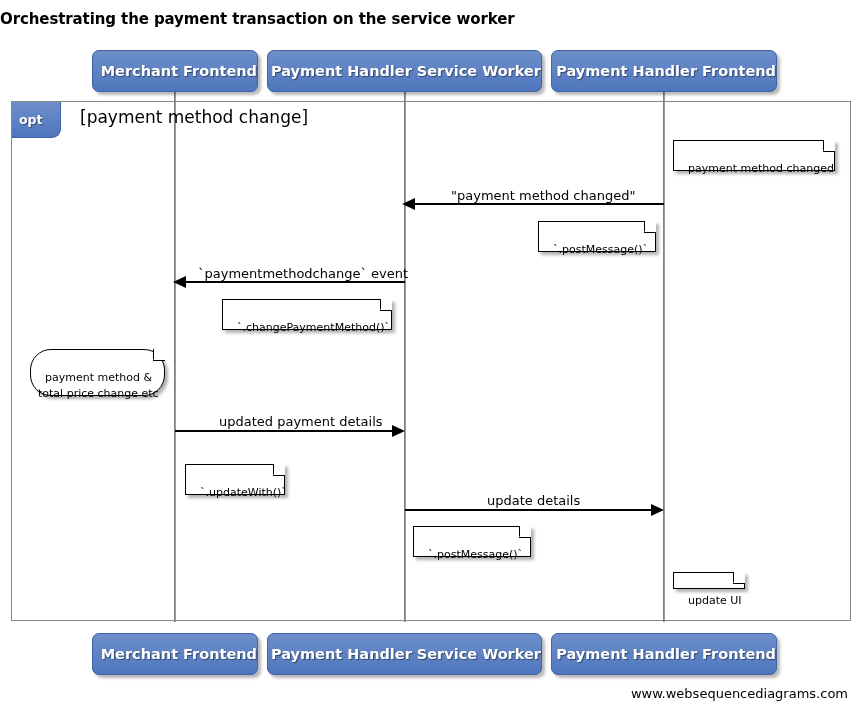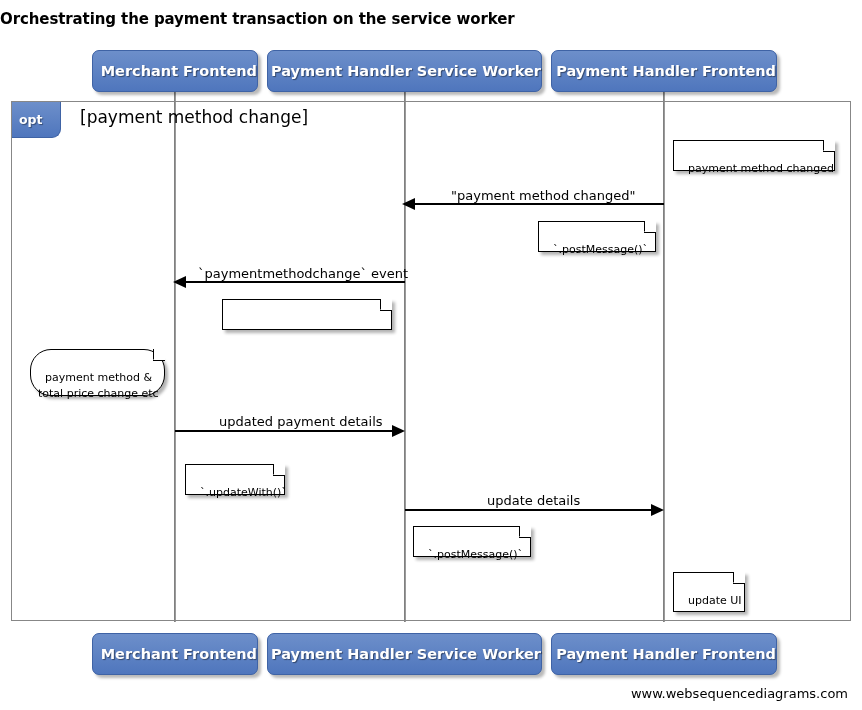--- a/index.html
+++ b/index.html
@@ -205,20 +205,21 @@
 <div class="note" style="left:538px; top:221px; width:118px; height:31px;">
   <span>`.postMessage()`</span>
   <span class="dogear"></span>
 </div>
 
 <div class="msg-label" style="left:198px; top:266px;">`paymentmethodchange` event</div>
 <div class="msg-line" style="left:186px; top:281px; width:219px;"></div>
 <div class="arrowhead left" style="left:173px; top:276px;"></div>
 
 <div class="note" style="left:222px; top:299px; width:170px; height:31px;">
+  <span>`.changePaymentMethod()`</span>
   <span class="dogear"></span>
 </div>
 
 <div class="note" style="left:30px; top:349px; width:135px; height:47px;border-radius:21px;">
   <span>payment method &amp;
 total price change etc</span>
   <span class="dogear"></span>
 </div>
 
 <div class="msg-label" style="left:219px; top:414px;text-align:center;">updated payment details</div>
@@ -232,21 +233,21 @@
 
 <div class="msg-label" style="left:487px; top:493px;">update details</div>
 <div class="msg-line" style="left:405px; top:509px; width:247px;"></div>
 <div class="arrowhead right" style="left:651px; top:504px;"></div>
 
 <div class="note" style="left:413px; top:526px; width:118px; height:31px;">
   <span>`.postMessage()`</span>
   <span class="dogear"></span>
 </div>
 
-<div class="note" style="left:673px; top:572px; width:72px; height:40px;">
+<div class="note" style="left:673px; top:572px; width:72px; height:17px;">
   <span>update UI</span>
   <span class="dogear"></span>
 </div>
 
 <div class="participant" style="left:92px; top:633px; width:166px;">
   <span>Merchant Frontend</span>
 </div>
 <div class="participant" style="left:267px; top:633px; width:275px;">
   <span>Payment Handler Service Worker</span>
 </div>

